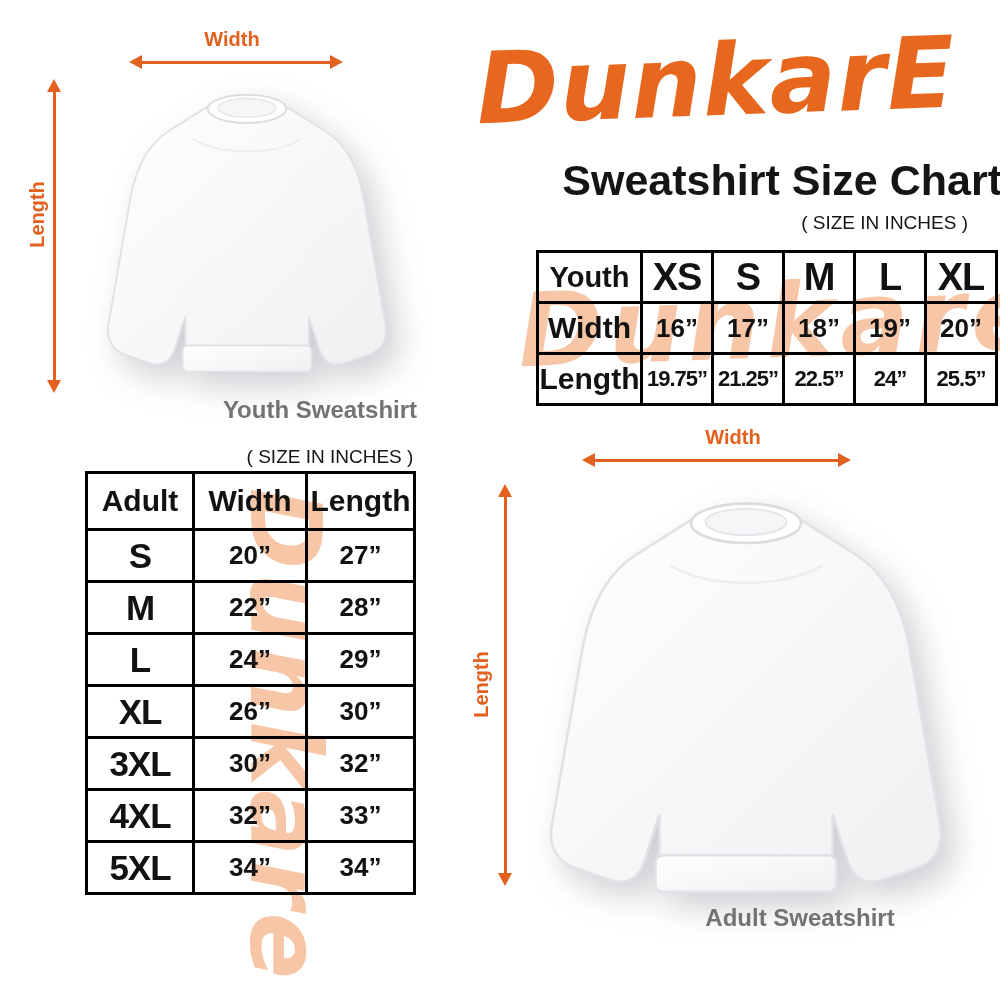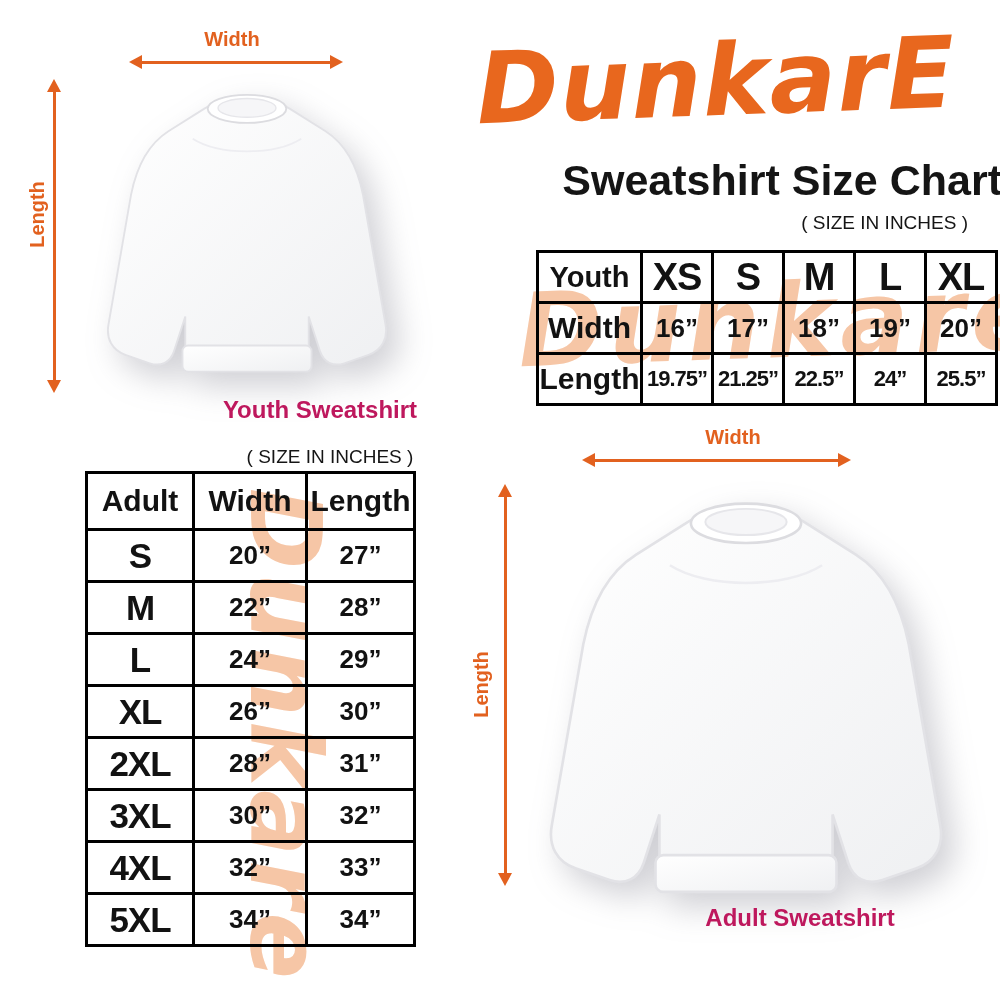--- a/index.html
+++ b/index.html
@@ -27,21 +27,21 @@
     border-top:7px solid transparent;border-bottom:7px solid transparent;}
   .h-arrow::before{left:-13px;border-right:13px solid #E2611F;}
   .h-arrow::after{right:-13px;border-left:13px solid #E2611F;}
   .v-arrow{position:absolute;z-index:2;width:3px;background:#E2611F;}
   .v-arrow::before,.v-arrow::after{content:"";position:absolute;left:-6px;width:0;height:0;
     border-left:7px solid transparent;border-right:7px solid transparent;}
   .v-arrow::before{top:-13px;border-bottom:13px solid #E2611F;}
   .v-arrow::after{bottom:-13px;border-top:13px solid #E2611F;}
   
   .shirt-svg{position:absolute;z-index:1;filter:drop-shadow(12px 14px 16px rgba(100,100,115,0.30));}
-  .fig-caption{position:absolute;z-index:2;font-weight:bold;font-size:24px;color:#be185d;text-align:center;}
+  .fig-caption{position:absolute;z-index:2;font-weight:bold;font-size:24px;color:#737373;text-align:center;}
   
   .logo{
     position:absolute;left:440px;top:6px;width:552px;height:150px;z-index:2;
     font-family:"DejaVu Sans",sans-serif;font-style:italic;font-weight:bold;
     font-size:99px;line-height:150px;text-align:center;color:#E8671E;
     letter-spacing:1px;transform:rotate(-2deg);
   }
   .chart-title{
     position:absolute;left:482px;top:156px;width:520px;z-index:2;text-align:right;
     font-size:43px;font-weight:bold;color:#151515;letter-spacing:0px;
@@ -172,25 +172,20 @@
       <td class="at-size">L</td>
       <td class="at-val">24”</td>
       <td class="at-val">29”</td>
     </tr>
     <tr>
       <td class="at-size">XL</td>
       <td class="at-val">26”</td>
       <td class="at-val">30”</td>
     </tr>
     <tr>
-      <td class="at-size">2XL</td>
-      <td class="at-val">28”</td>
-      <td class="at-val">31”</td>
-    </tr>
-    <tr>
       <td class="at-size">3XL</td>
       <td class="at-val">30”</td>
       <td class="at-val">32”</td>
     </tr>
     <tr>
       <td class="at-size">4XL</td>
       <td class="at-val">32”</td>
       <td class="at-val">33”</td>
     </tr>
     <tr>

